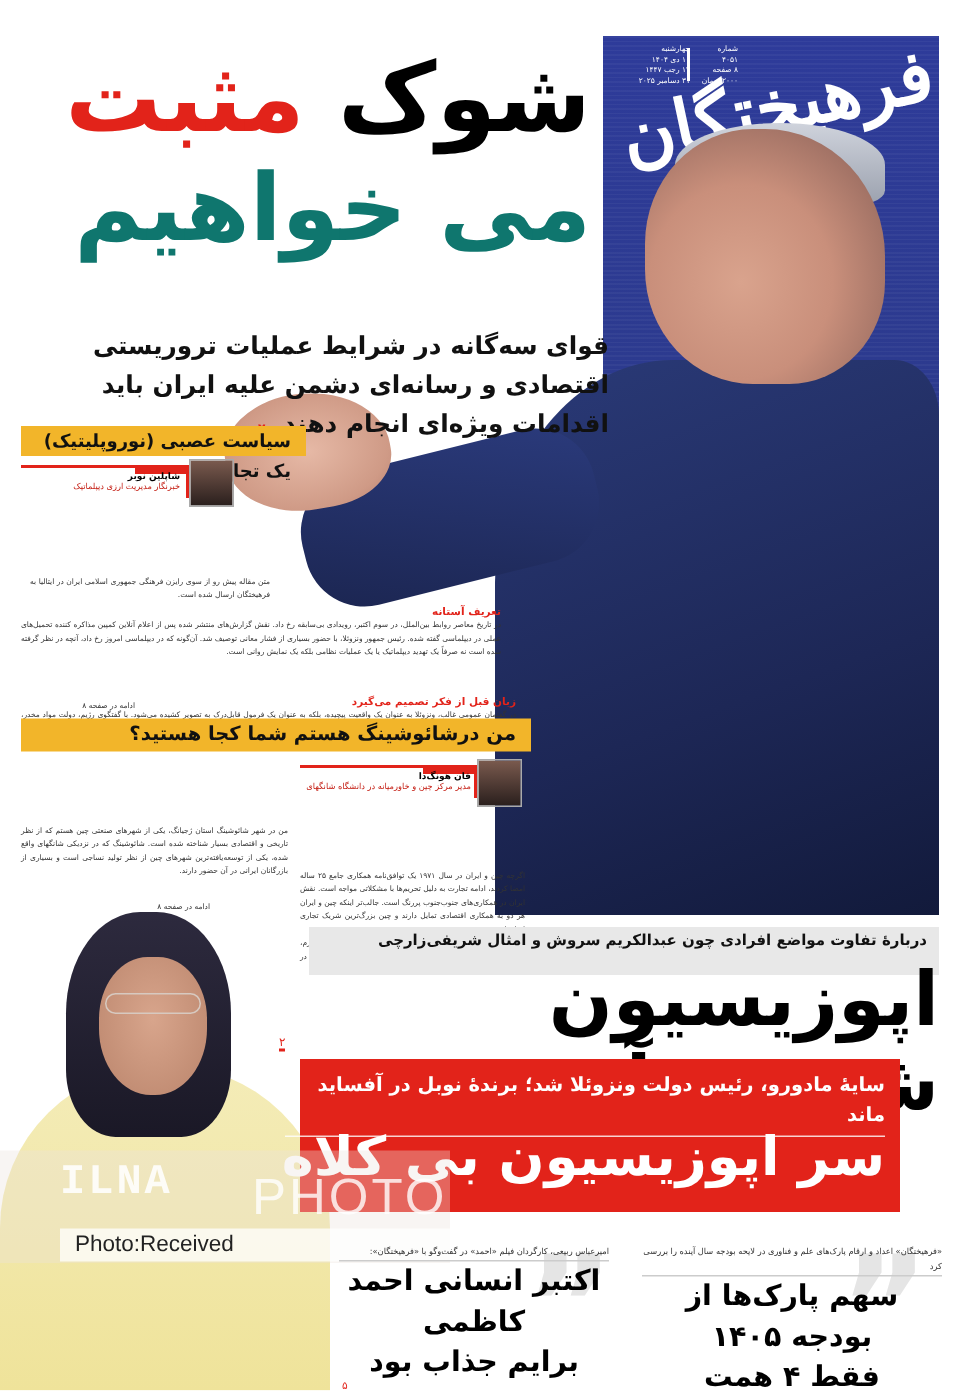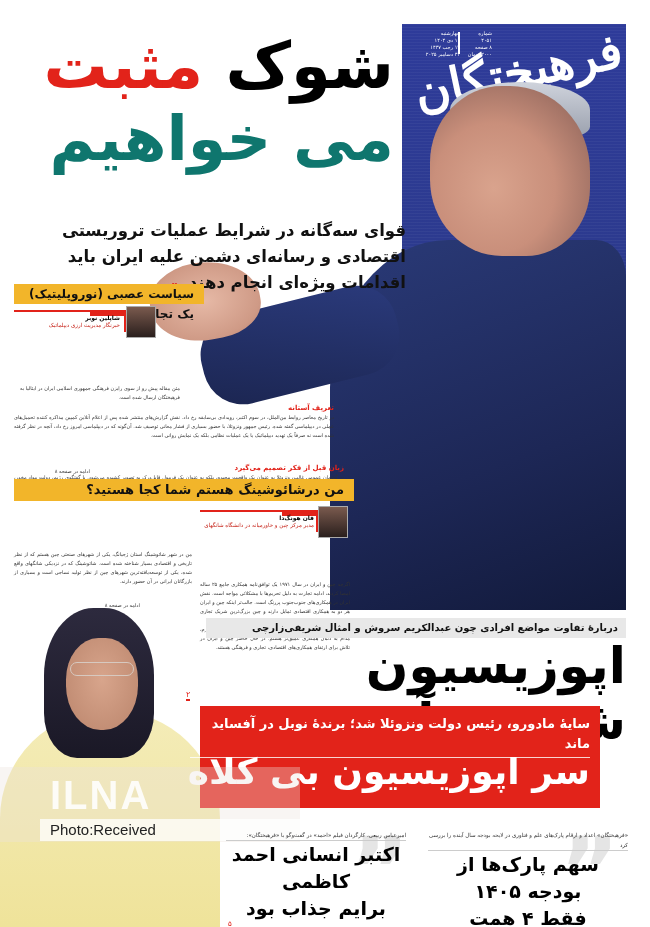--- a/index.html
+++ b/index.html
@@ -43,36 +43,36 @@
   .col .lead-red { color: #e2231a; font-weight: bold; font-size: 7px; }
   .byline { position: absolute; font-size: 5.5px; line-height: 7px; color: #222; text-align: right; }
   .byline b { font-size: 6px; color: #000; }
   .byline .role { color: #c52016; }
   .avatar { position: absolute; width: 30px; height: 32px; background: linear-gradient(180deg,#7a5a4e,#2a1f1d); border: 1px solid #aaa; }
   .tag-box { position: absolute; border-right: 2px solid #e2231a; border-top: 2px solid #e2231a; }
   .tag-box .tag { position: absolute; right: 0; top: -2px; width: 34px; height: 6px; background: #e2231a; }
   .cont { position: absolute; font-size: 5px; color: #333; }
 
   
-  .kicker { position: absolute; right: 24px; top: 618px; width: 420px; height: 20px; background: #e8e8e8; font-size: 10px; font-weight: bold; line-height: 20px; color: #111; text-align: right; padding-right: 8px; }
+  .kicker { position: absolute; right: 24px; top: 618px; width: 420px; height: 32px; background: #e8e8e8; font-size: 10px; font-weight: bold; line-height: 20px; color: #111; text-align: right; padding-right: 8px; }
   .big-hl { position: absolute; right: 24px; top: 638px; width: 430px; font-size: 50px; font-weight: bold; line-height: 56px; color: #000; text-align: right; letter-spacing: -1px; }
   .red-box { position: absolute; left: 200px; top: 706px; width: 400px; height: 102px; background: #e2231a; }
   .red-kicker { position: absolute; right: 10px; top: 8px; width: 400px; font-size: 13px; font-weight: bold; color: #fff; text-align: right; line-height: 20px; border-bottom: 1px solid rgba(255,255,255,0.8); padding-bottom: 3px; }
   .red-hl { position: absolute; right: 10px; top: 40px; width: 420px; font-size: 36px; font-weight: bold; color: #fff; text-align: right; line-height: 52px; }
 
   
   .woman { position: absolute; left: 0; top: 600px; width: 220px; height: 327px; overflow: hidden; }
   .woman-hair { position: absolute; left: 44px; top: 8px; width: 110px; height: 150px; border-radius: 45% 45% 30% 30%; background: linear-gradient(180deg,#2d2a3e,#1a1826); }
   .woman-face { position: absolute; left: 66px; top: 38px; width: 72px; height: 92px; border-radius: 45% 45% 48% 48%; background: radial-gradient(ellipse at 50% 45%, #d8a58c 0%, #c08b72 80%); }
   .woman-glasses { position: absolute; left: 70px; top: 62px; width: 64px; height: 14px; border: 1.5px solid #d7c9c0; border-radius: 8px; }
   .woman-body { position: absolute; left: 0; top: 110px; width: 220px; height: 217px; border-radius: 50% 50% 0 0; background: linear-gradient(180deg,#f4ecb8,#efe39a); }
 
   
   .watermark { position: absolute; left: 0; top: 767px; width: 300px; height: 75px; background: rgba(235,225,220,0.35); }
-  .wm-ilna { position: absolute; left: 50px; top: 6px; font-family: Liberation Sans, sans-serif; font-weight: bold; font-size: 40px; color: rgba(255,255,255,0.88); letter-spacing: 2px; direction: ltr; }
+  .wm-ilna { position: absolute; left: 40px; top: 6px; font-family: Liberation Mono, monospace; font-weight: bold; font-size: 28px; color: rgba(255,255,255,0.88); letter-spacing: 2px; direction: ltr; }
   .wm-photo { position: absolute; left: 168px; top: 12px; font-family: "Liberation Sans", sans-serif; font-size: 34px; color: rgba(255,255,255,0.8); letter-spacing: 2px; direction: ltr; }
   .wm-received { position: absolute; left: 40px; top: 52px; width: 260px; height: 22px; background: rgba(255,255,255,0.75); font-family: "Liberation Sans", sans-serif; font-size: 15px; line-height: 22px; color: #222; padding-left: 10px; direction: ltr; text-align: left; }
 
   
   .teaser { position: absolute; text-align: center; }
   .teaser .t-kicker { font-size: 5.5px; color: #333; line-height: 10px; border-bottom: 1px solid #ccc; text-align: right; }
   .teaser .t-hl { font-size: 19px; font-weight: bold; line-height: 27px; color: #000; }
   .teaser .t-ref { position: absolute; left: 2px; bottom: -8px; color: #e2231a; font-size: 7px; border-bottom: 2px solid #e2231a; }
   .quote-mark { position: absolute; color: #e5e5e5; font-size: 90px; font-weight: bold; line-height: 90px; }
 </style>
@@ -166,20 +166,21 @@
   <div class="big-hl">اپوزیسیون شریفم آرزوست</div>
   <div class="page-ref" style="position:absolute; left:186px; top:690px;">۲</div>
 
   <div class="red-box">
     <div class="red-kicker">سایهٔ مادورو، رئیس دولت ونزوئلا شد؛ برندهٔ نوبل در آفساید ماند</div>
     <div class="red-hl">سر اپوزیسیون بی کلاه ماند</div>
   </div>
 
   <div class="watermark">
     <div class="wm-ilna">ILNA</div>
+    <div class="wm-photo">PHOTO</div>
     <div class="wm-received">Photo:Received</div>
   </div>
 
   <div class="quote-mark" style="left:560px; top:826px;">”</div>
   <div class="quote-mark" style="left:350px; top:826px;">”</div>
 
   <div class="teaser" style="left:428px; top:830px; width:200px;">
     <div class="t-kicker">«فرهیختگان» اعداد و ارقام پارک‌های علم و فناوری در لایحه بودجه سال آینده را بررسی کرد</div>
     <div class="t-hl">سهم پارک‌ها از بودجه ۱۴۰۵</div>
     <div class="t-hl">فقط ۴ همت</div>

